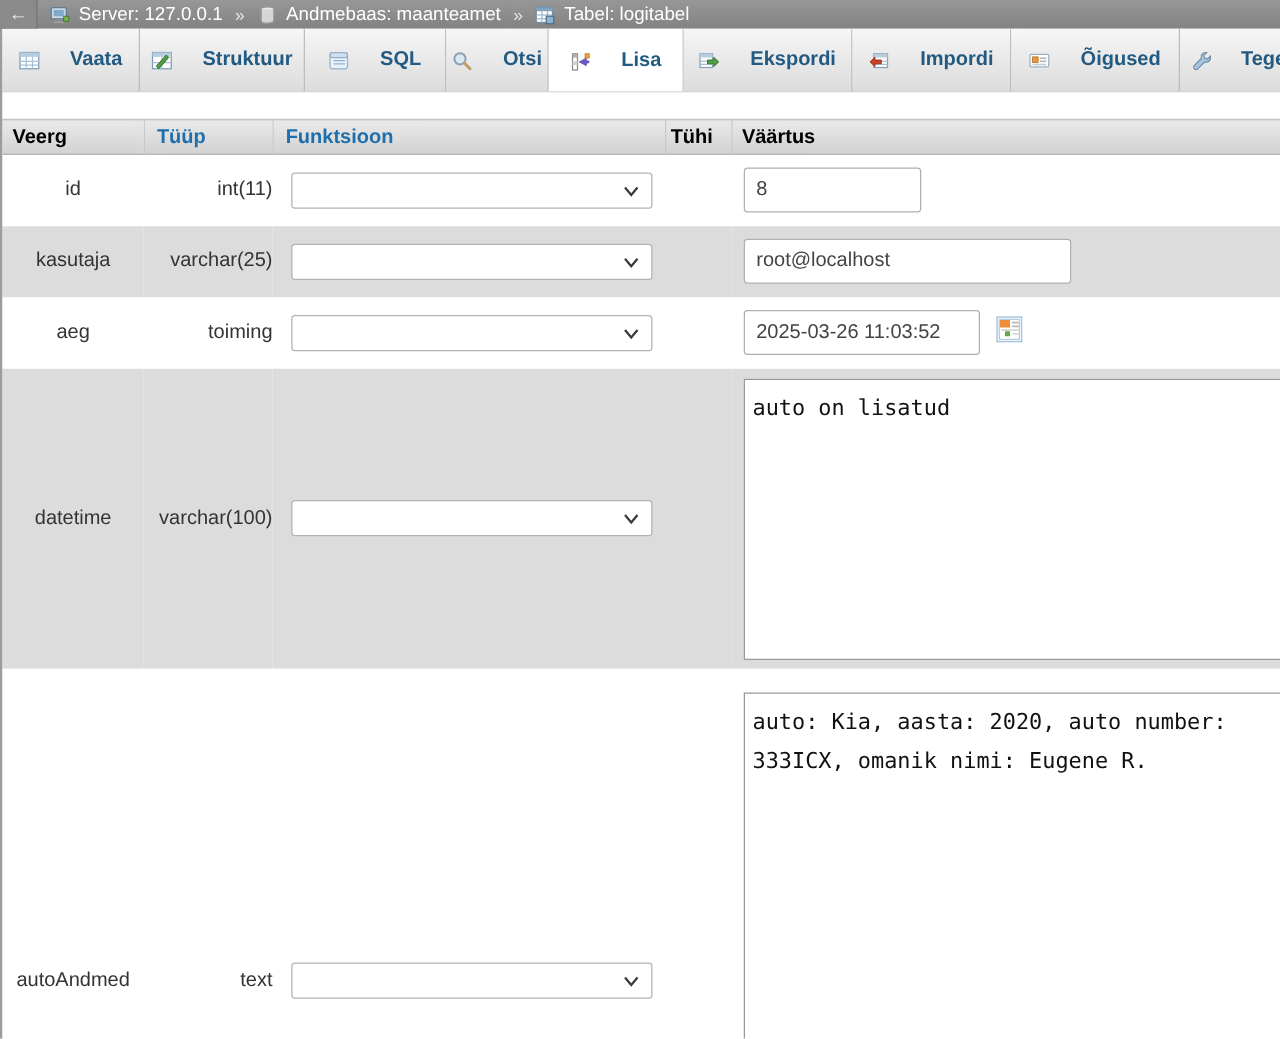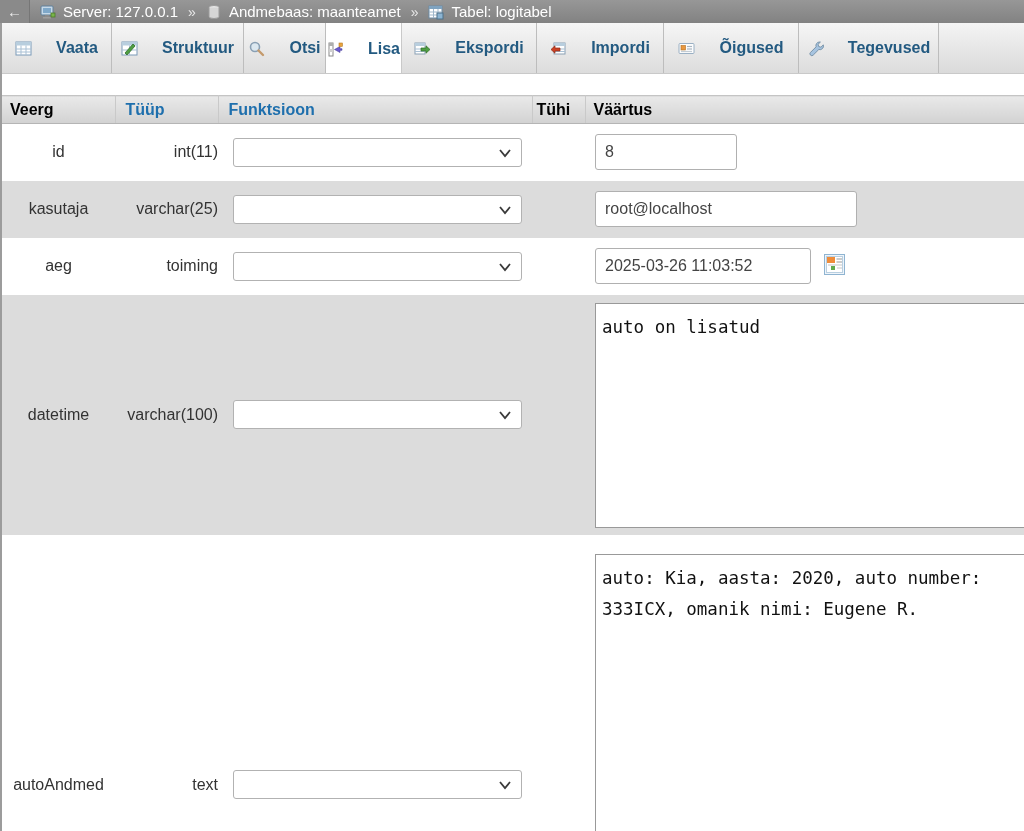--- a/index.html
+++ b/index.html
@@ -81,21 +81,21 @@
   }
   .select-chevron { position:absolute; right:9px; top:8px; pointer-events:none; }
 
   .val-input {
     margin-left:10px; height:36px; border:1px solid #b0b0b0; border-radius:3px;
     font-size:16px; color:#444; padding:0 9px;
     font-family:"Liberation Sans", sans-serif; background:#fff; vertical-align:middle;
   }
   .w-id { width:142px; }
   .w-user { width:262px; }
-  .w-date { width:216px; }
+  .w-date { width:189px; }
   .cal-btn { margin-left:9px; vertical-align:middle; cursor:pointer; display:inline-block; }
 
   .val-textarea {
     display:block; margin-left:10px; width:460px; border:1px solid #999;
     padding:8px 6px; font-family:"DejaVu Sans Mono", monospace;
     font-size:17.5px; line-height:31px; color:#111; background:#fff;
     resize:none; outline:none; overflow:hidden; white-space:pre-wrap; word-wrap:break-word;
   }
   .ta-short { height:225px; margin-top:2px; }
   .ta-tall  { height:470px; }
@@ -163,30 +163,39 @@
         <svg class="ticon" viewBox="0 0 17 17">
           <rect x="1" y="2" width="15" height="13" fill="#fff" stroke="#7a9ab8"></rect>
           <rect x="1" y="2" width="15" height="3.5" fill="#b8cede"></rect>
           <line x1="8.5" y1="5.5" x2="8.5" y2="15" stroke="#a9c0d4"></line>
           <line x1="1" y1="10" x2="16" y2="10" stroke="#a9c0d4"></line>
           <path d="M4 13 L12 4 L14 6 L6 15 Z" fill="#4f9e43" stroke="#2f6e28" stroke-width="0.8"></path>
         </svg>
         <span>Struktuur</span>
       </div>
 
+      <div class="tab" style="width:113px">
+        <svg class="ticon" viewBox="0 0 17 17">
+          <path d="M3 2 h10 a2 2 0 0 1 2 2 v9 a2 2 0 0 1 -2 2 h-10 a2 2 0 0 1 -2 -2 v-9 a2 2 0 0 1 2 -2 z" fill="#e9f1f8" stroke="#93b1cc"></path>
+          <path d="M3 2 a2 2 0 0 0 0 4 h10 a2 2 0 0 0 0 -4 z" fill="#cfe0ee" stroke="#93b1cc"></path>
+          <line x1="4" y1="8.5" x2="13" y2="8.5" stroke="#93b1cc"></line>
+          <line x1="4" y1="11" x2="13" y2="11" stroke="#93b1cc"></line>
+        </svg>
+        <span>SQL</span>
+      </div>
 
       <div class="tab" style="width:82px">
         <svg class="ticon" viewBox="0 0 17 17">
           <circle cx="7" cy="7" r="4.5" fill="#dce8f0" stroke="#8aa0b4" stroke-width="1.6"></circle>
           <line x1="10.5" y1="10.5" x2="15" y2="15" stroke="#c49a6c" stroke-width="2.4" stroke-linecap="round"></line>
         </svg>
         <span>Otsi</span>
       </div>
 
-      <div class="tab active" style="width:76px">
+      <div class="tab active" style="width:108px">
         <svg class="ticon" viewBox="0 0 17 17">
           <rect x="2" y="2" width="4" height="13" fill="#fff" stroke="#8a8a8a"></rect>
           <rect x="2" y="2" width="4" height="3" fill="#aeaeae"></rect>
           <rect x="2" y="8" width="4" height="3" fill="#cfcfcf"></rect>
           <path d="M13 5.5 L7.5 8.5 L13 11.5 L13 9.3 L15 9.3 L15 7.7 L13 7.7 Z" fill="#6a5acd" stroke="#4a3f9e" stroke-width="0.6"></path>
           <rect x="12" y="2" width="3.4" height="3.4" fill="#e8a33d" stroke="#b77a20" stroke-width="0.6"></rect>
         </svg>
         <span>Lisa</span>
       </div>
 

